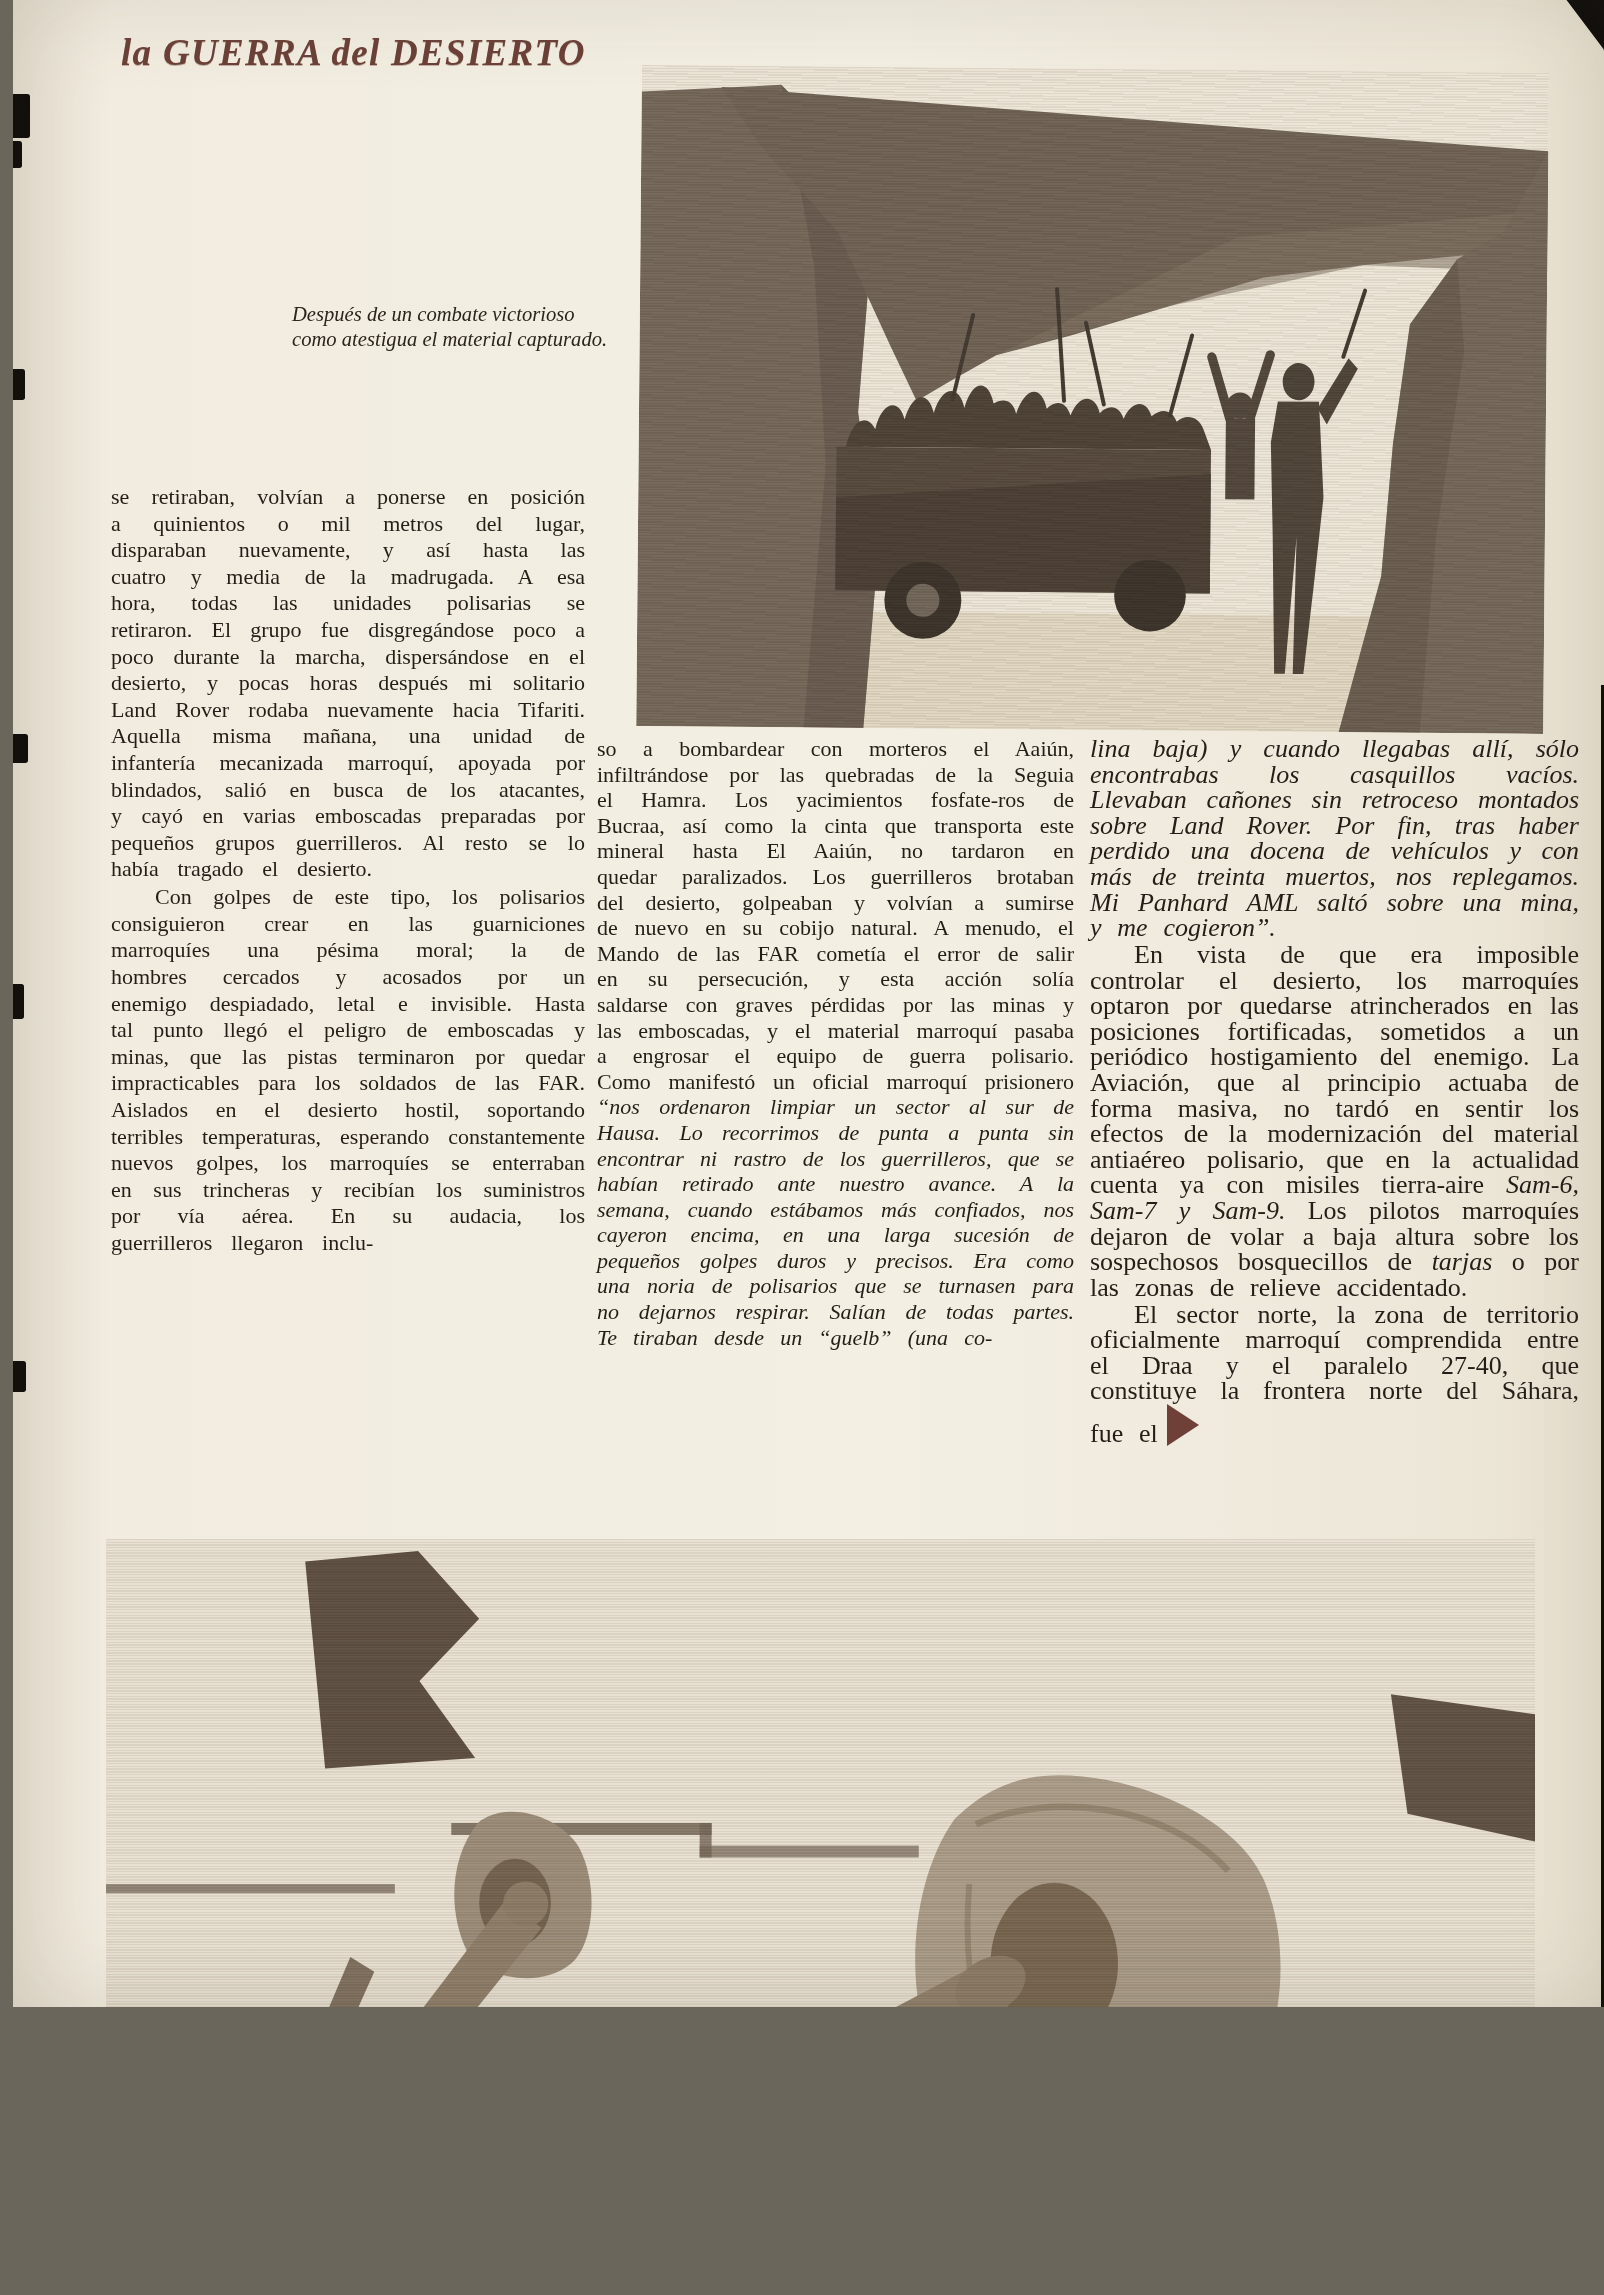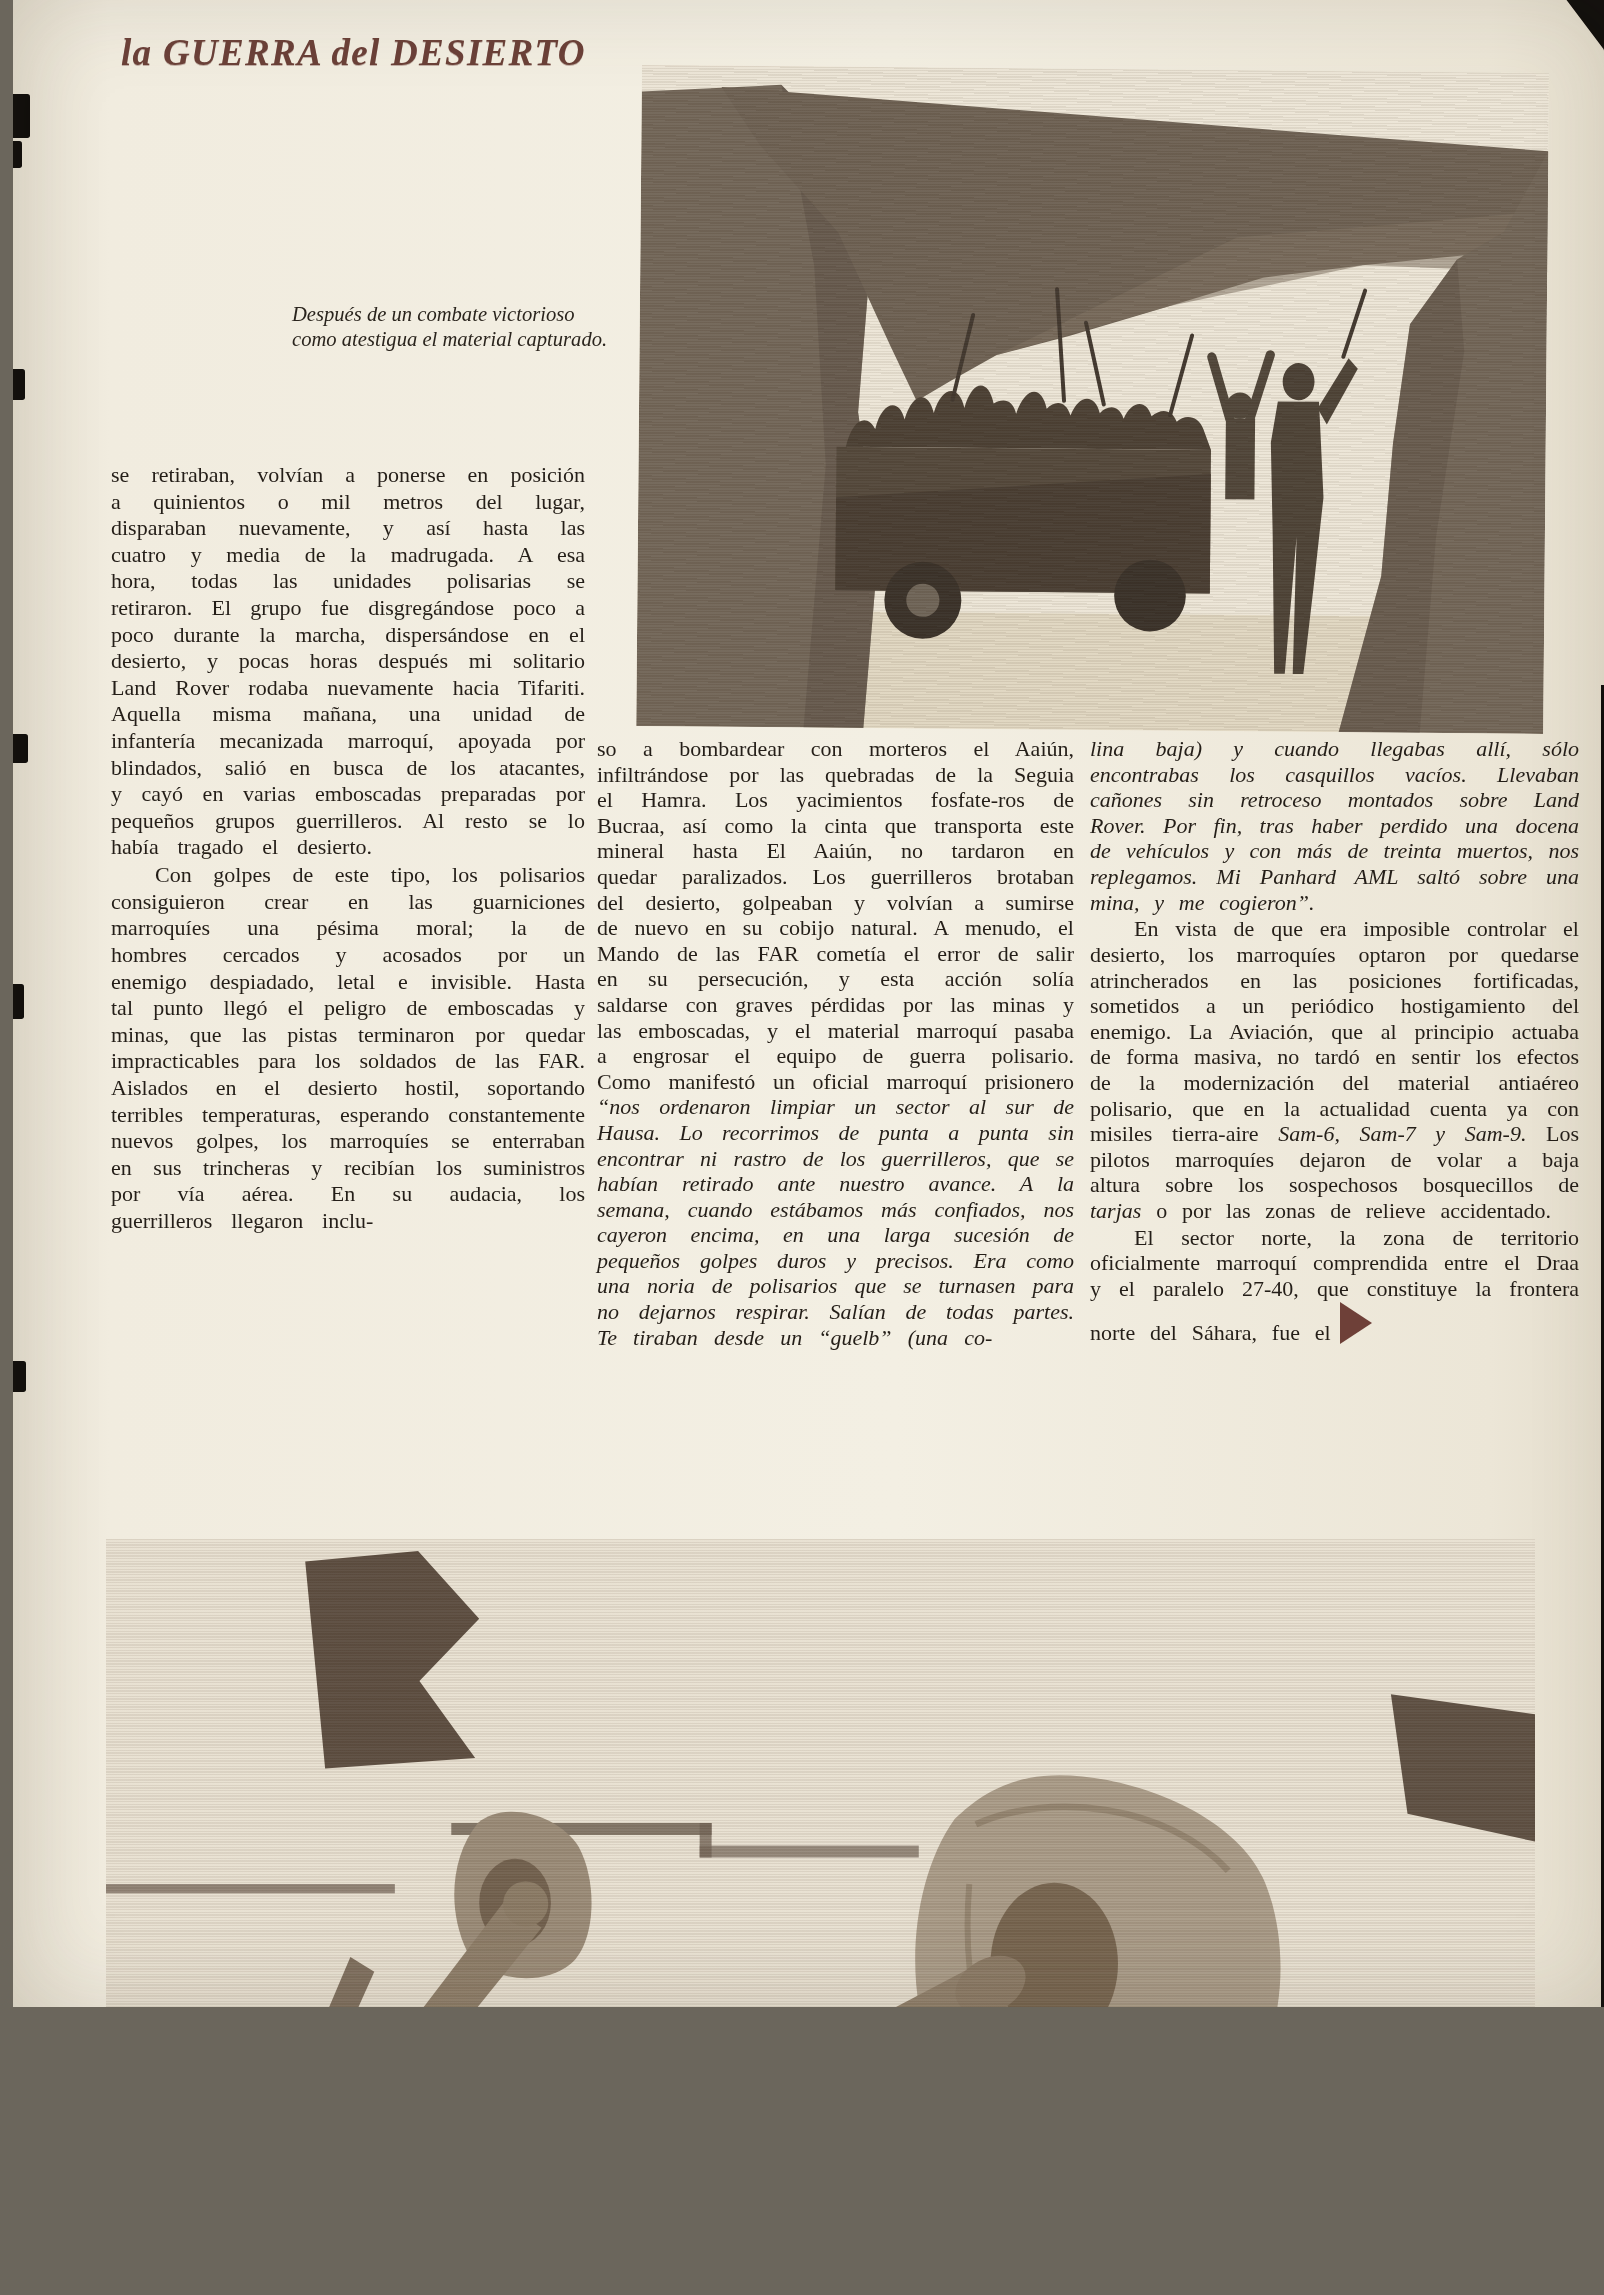--- a/index.html
+++ b/index.html
@@ -31,23 +31,23 @@
   .bottom-photo{left:93px;top:1539px;width:1429px;height:641px;}
   
   .caption{font-style:italic;color:#2a241d;}
   .top-caption{position:absolute;left:279px;top:302px;width:324px;
     font-size:20.6px;line-height:25px;text-align:left;}
   .bottom-caption{position:absolute;left:96px;top:2193px;width:1129px;
     font-size:19px;line-height:22.6px;text-align:left;}
   
   .col{position:absolute;text-align:justify;}
   .col p{margin:0;}
-  .col-left{left:98px;top:462px;width:474px;font-size:22px;line-height:26.6px;word-spacing:13.3px;}
+  .col-left{left:98px;top:484px;width:474px;font-size:22px;line-height:26.6px;word-spacing:13.3px;}
   .col-middle{left:584px;top:736px;width:477px;font-size:22px;line-height:25.6px;word-spacing:10.6px;}
-  .col-right{left:1077px;top:736px;width:489px;font-size:22px;line-height:25.6px;word-spacing:9.3px;}
+  .col-right{left:1077px;top:736px;width:489px;font-size:26px;line-height:25.6px;word-spacing:9.3px;}
   .indent{text-indent:44px;}
   .it{font-style:italic;}
   .col p + p{margin-top:1.3px;}
   
   .sect{margin:17.3px 0 20px 0;}
   .rule{height:4.6px;background:linear-gradient(180deg,#171310,#453c31);transform:rotate(.9deg);transform-origin:left center;}
   .sect h2{margin:20px 0 22.6px 1.3px;font-size:26px;font-weight:700;letter-spacing:0.7px;word-spacing:9.3px;
     color:#262019;transform:scaleX(.97);transform-origin:left;white-space:nowrap;}
   
   .arrow{display:inline-block;width:0;height:0;margin-left:9.3px;vertical-align:-4px;

